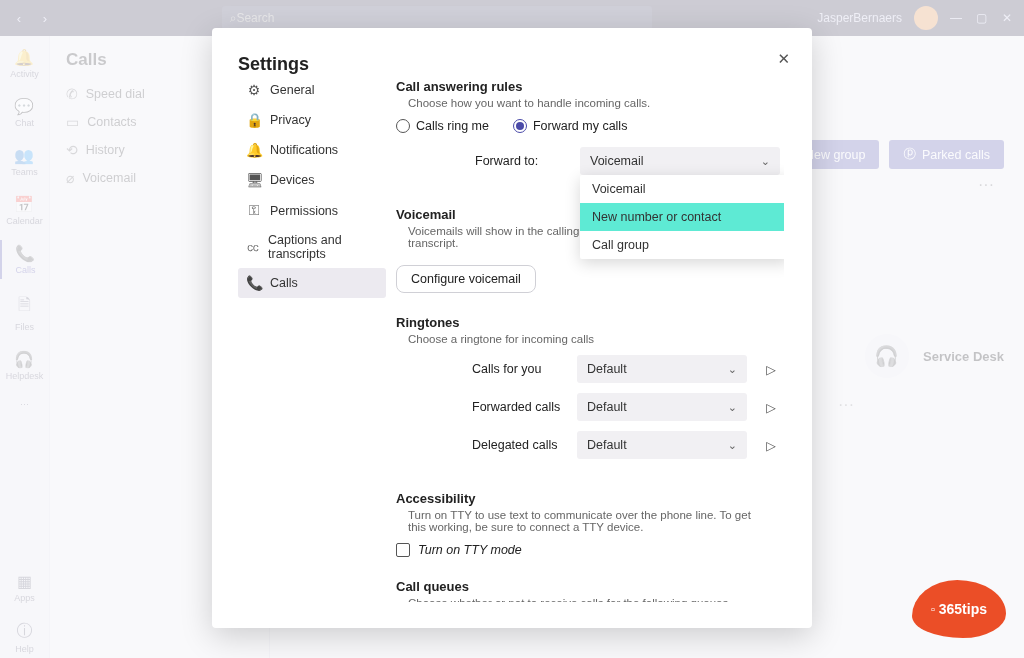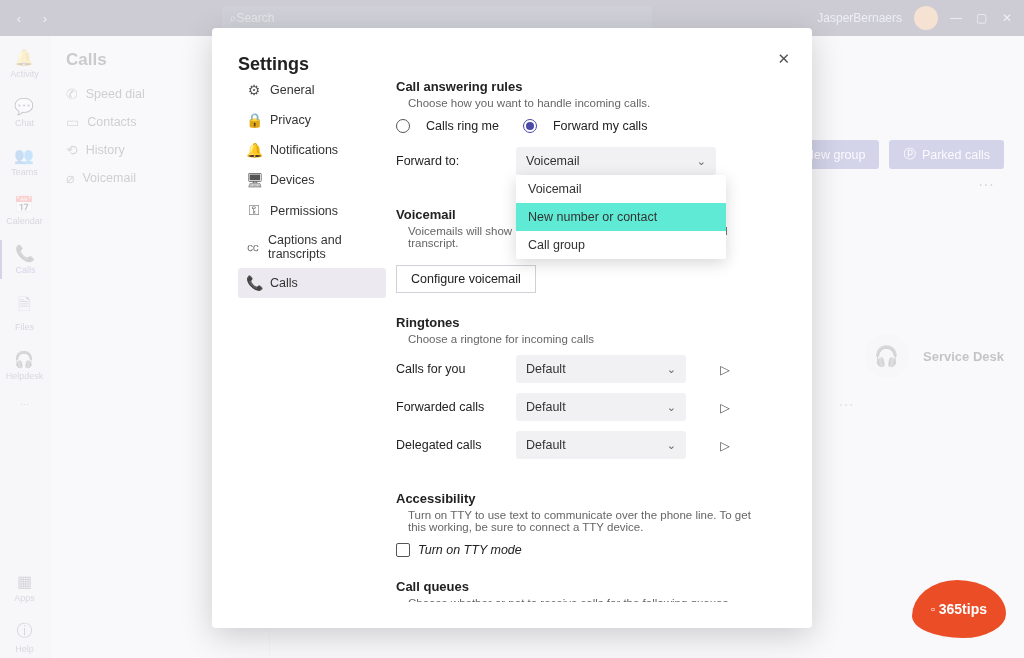--- a/index.html
+++ b/index.html
@@ -56,32 +56,32 @@
   .modal h3 { font-size: 18px; font-weight: 600; color: #222; margin-bottom: 0; }
   .modal-body { display: flex; gap: 10px; flex: 1; overflow: hidden; }
   .mnav { width: 148px; }
   .mnav-item { display: flex; align-items: center; gap: 8px; padding: 7px 8px; font-size: 12.5px; color: #333; border-radius: 3px; }
   .mnav-item.active { background: #eceaf0; }
   .mnav-icon { font-size: 14px; color: #555; width: 16px; text-align: center; }
   .mcontent { flex: 1; overflow-y: auto; font-size: 12.5px; color: #222; padding-right: 4px; }
   .sect-title { font-weight: 600; font-size: 13px; margin-top: 4px; }
   .sect-sub { font-size: 11.5px; color: #666; margin: 3px 12px 10px; }
   .radio-row { display: flex; gap: 24px; align-items: center; margin-bottom: 14px; }
-  .radio { display: flex; align-items: center; gap: 16px; font-size: 12.5px; }
+  .radio { display: flex; align-items: center; gap: 6px; font-size: 12.5px; }
   .radio .r-outer { width: 14px; height: 14px; border: 1.5px solid #555; border-radius: 50%; display: inline-block; position: relative; }
   .radio.selected .r-outer { border-color: #4a4aa8; }
   .radio.selected .r-outer::after { content: ""; position: absolute; inset: 2px; background: #4a4aa8; border-radius: 50%; }
-  .field-row { display: flex; align-items: center; gap: 30px; margin-bottom: 10px; }
+  .field-row { display: flex; align-items: center; gap: 15px; margin-bottom: 10px; justify-content: flex-end; }
   .field-label { width: 90px; font-size: 12.5px; }
   .select { width: 200px; height: 28px; background: #f1f0f3; border-radius: 3px; display: flex; align-items: center; justify-content: space-between; padding: 0 10px; font-size: 12.5px; color: #333; position: relative; }
   .select .chev { color: #666; font-size: 11px; }
   .dropdown { position: absolute; top: 28px; left: 0; width: 210px; background: #fff; box-shadow: 0 4px 16px rgba(0,0,0,0.16); border-radius: 2px; z-index: 5; }
   .dropdown div { padding: 7px 12px; font-size: 12.5px; }
   .dropdown div.hover { background: #5eead4; }
-  .btn-outline { display: inline-block; padding: 6px 14px; border: 1px solid #d0d0d6; border-radius: 0; font-size: 12.5px; margin-top: 6px; }
+  .btn-outline { display: inline-block; padding: 6px 14px; border: 1px solid #d0d0d6; border-radius: 8px; font-size: 12.5px; margin-top: 6px; }
   .play { color: #555; width: 18px; text-align: center; }
   .check { width: 14px; height: 14px; border: 1.5px solid #555; border-radius: 2px; display: inline-block; }
   .spacer { height: 18px; }
 
   
   .watermark { position: absolute; right: 18px; bottom: 20px; width: 94px; height: 58px; background: #eb4e27; border-radius: 48% 52% 46% 54% / 62% 58% 42% 38%; display: flex; align-items: center; justify-content: center; color: #fff; font-size: 14px; font-weight: 600; }
 </style>
 </head>
 <body>
 

